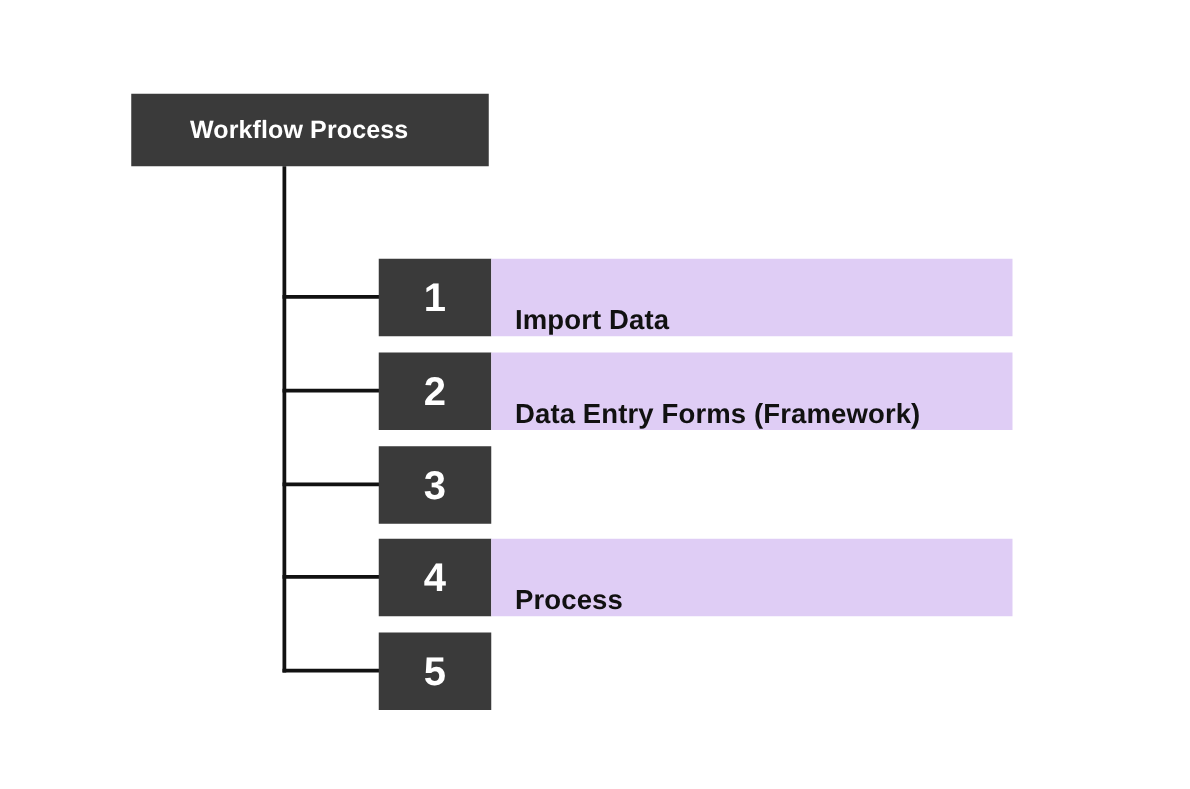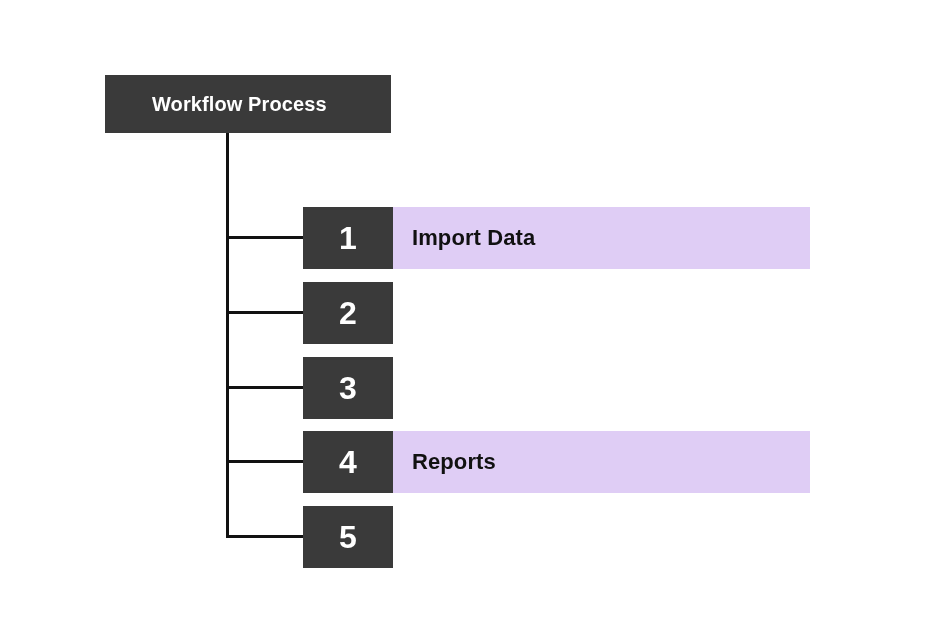--- a/index.html
+++ b/index.html
@@ -81,21 +81,21 @@
   .step-number {
     color: #ffffff;
     font-size: 32px;
     font-weight: bold;
     line-height: 1;
   }
   .step-label-box {
     flex: 1 1 auto;
     background: #dfcdf5;
     display: flex;
-    align-items: center;
+    align-items: flex-end;
   }
   .step-label {
     color: #111111;
     font-size: 22px;
     font-weight: bold;
     letter-spacing: 0.1px;
     padding-left: 19px;
     white-space: nowrap;
   }
 </style>
@@ -125,34 +125,37 @@
     </div>
     <div class="step-label-box">
       <span class="step-label">Import Data</span>
     </div>
   </div>
 
   <div class="step-row" style="top:282px;">
     <div class="step-number-box">
       <span class="step-number">2</span>
     </div>
+    <div class="step-label-box">
+      <span class="step-label">Data Entry Forms (Framework)</span>
+    </div>
   </div>
 
   <div class="step-row" style="top:357px;">
     <div class="step-number-box">
       <span class="step-number">3</span>
     </div>
   </div>
 
   <div class="step-row" style="top:431px;">
     <div class="step-number-box">
       <span class="step-number">4</span>
     </div>
     <div class="step-label-box">
-      <span class="step-label">Reports</span>
+      <span class="step-label">Process</span>
     </div>
   </div>
 
   <div class="step-row" style="top:506px;">
     <div class="step-number-box">
       <span class="step-number">5</span>
     </div>
   </div>
 
 </div>

